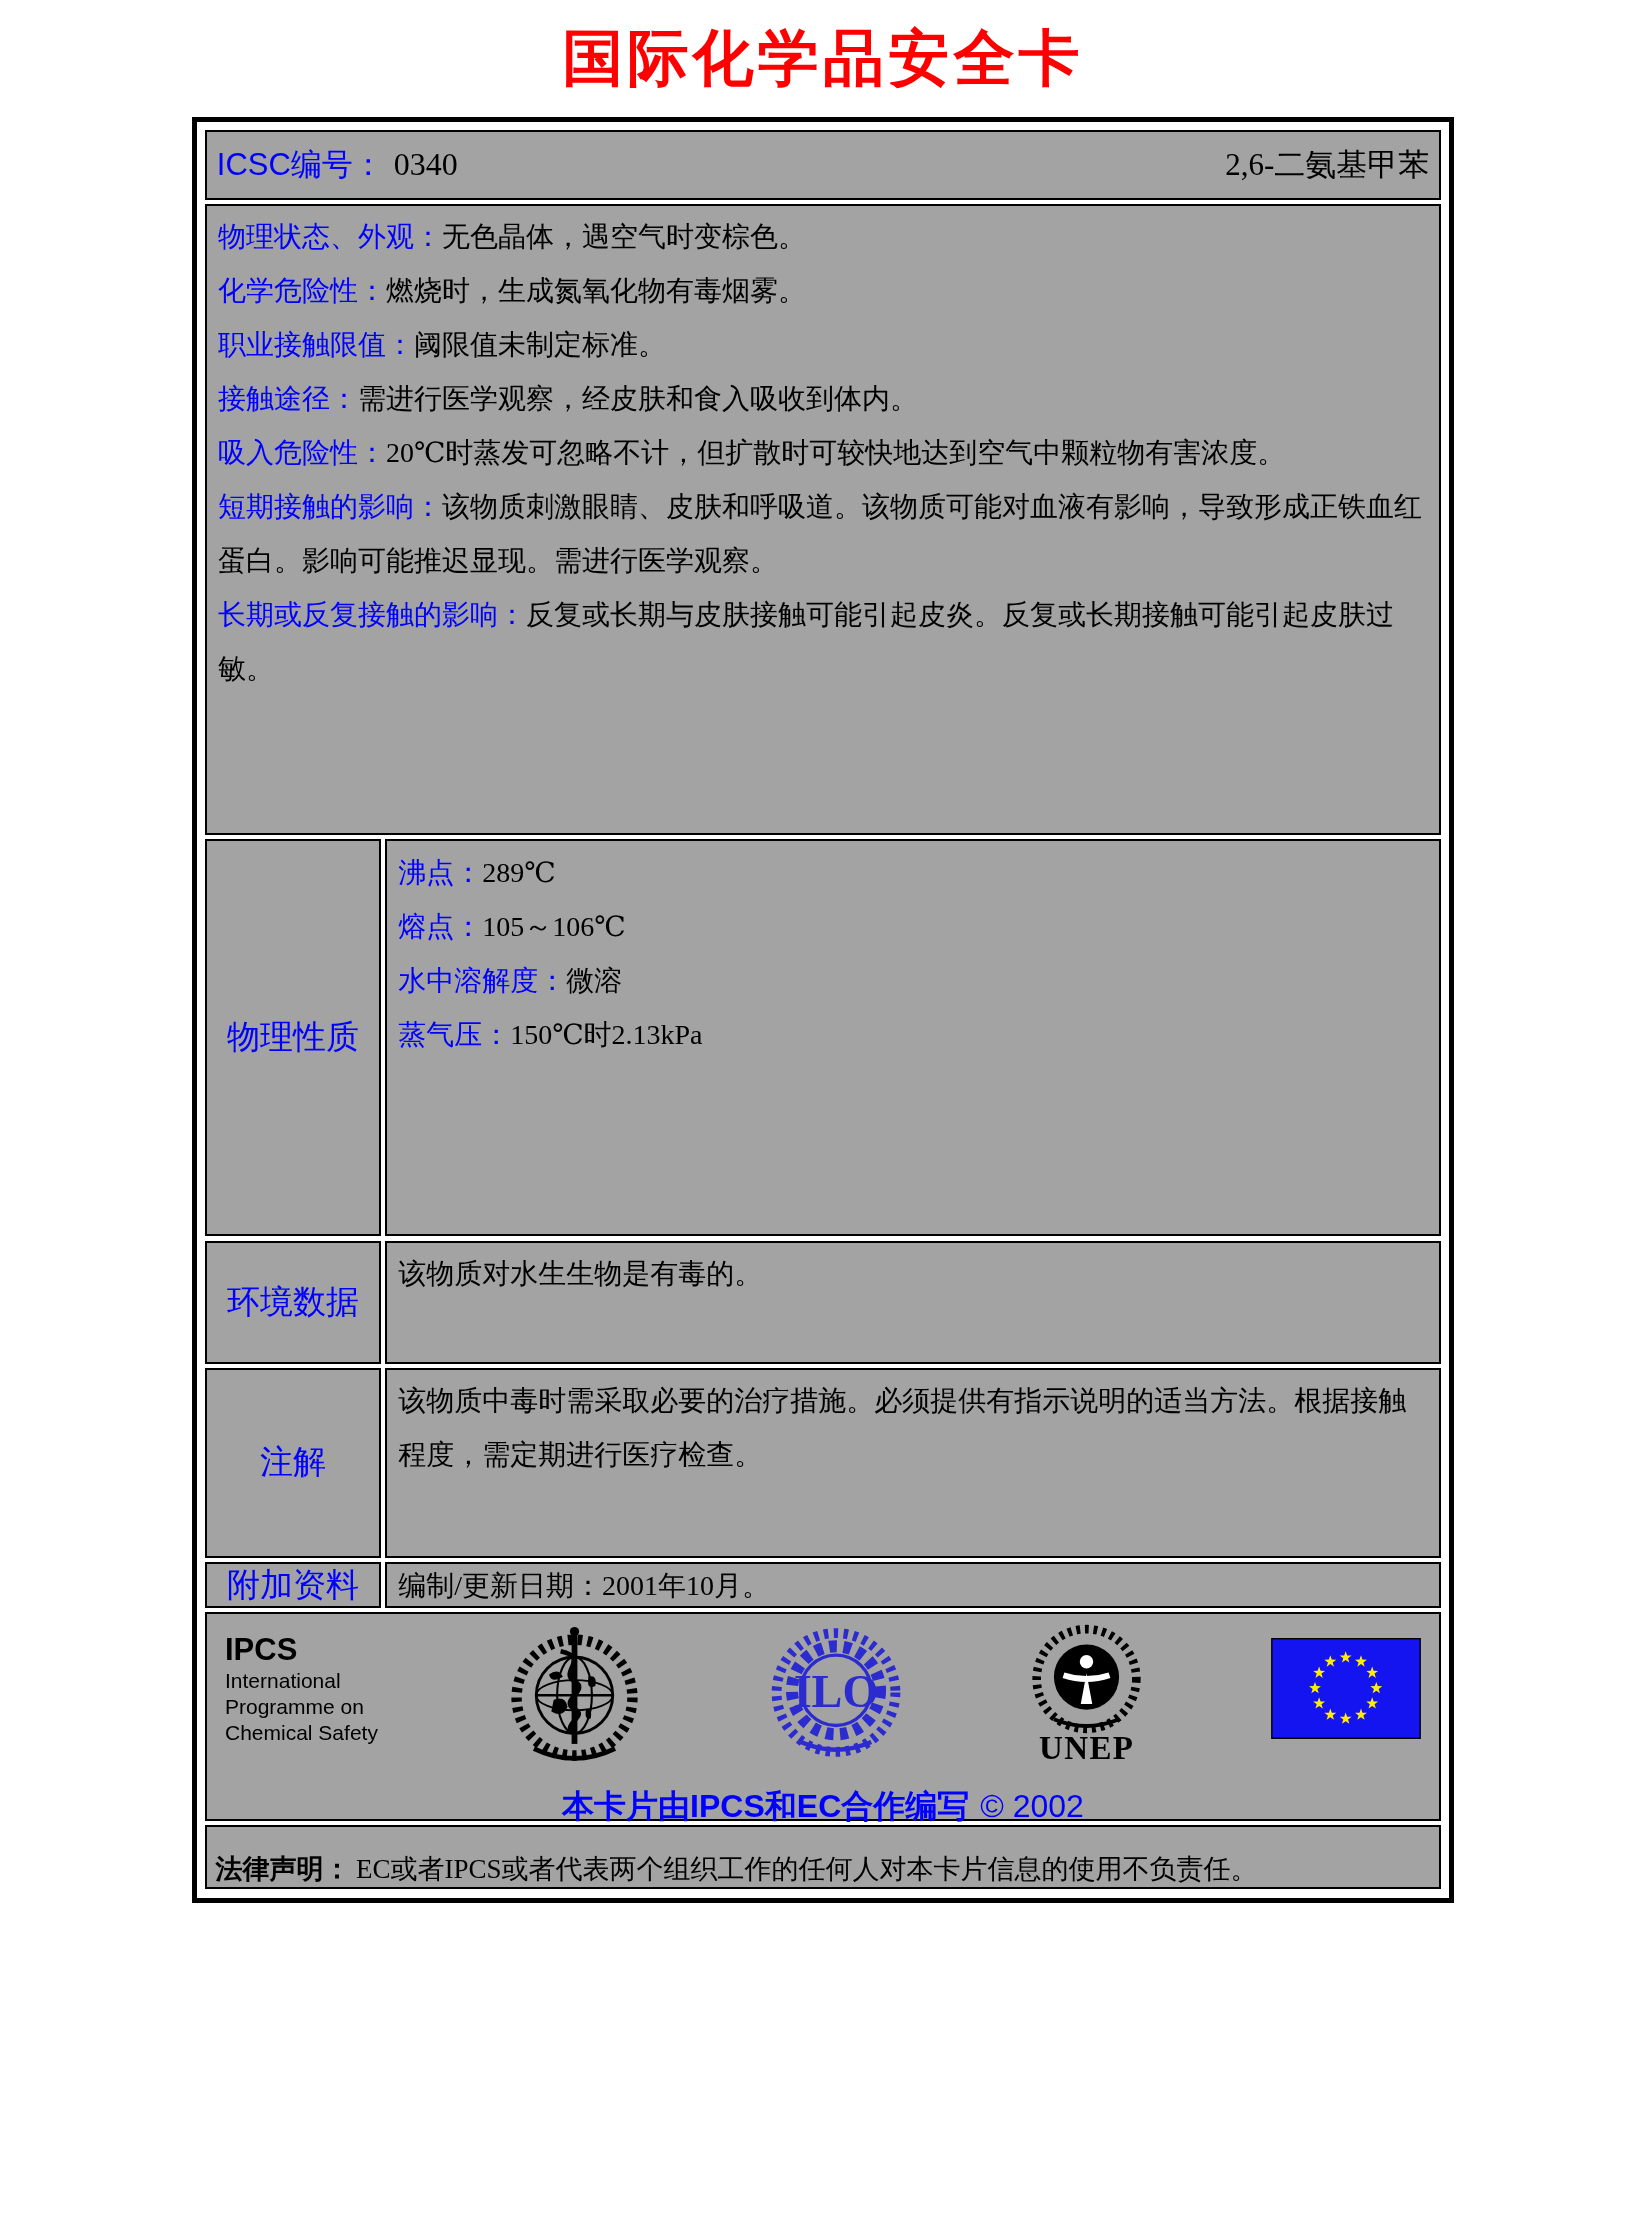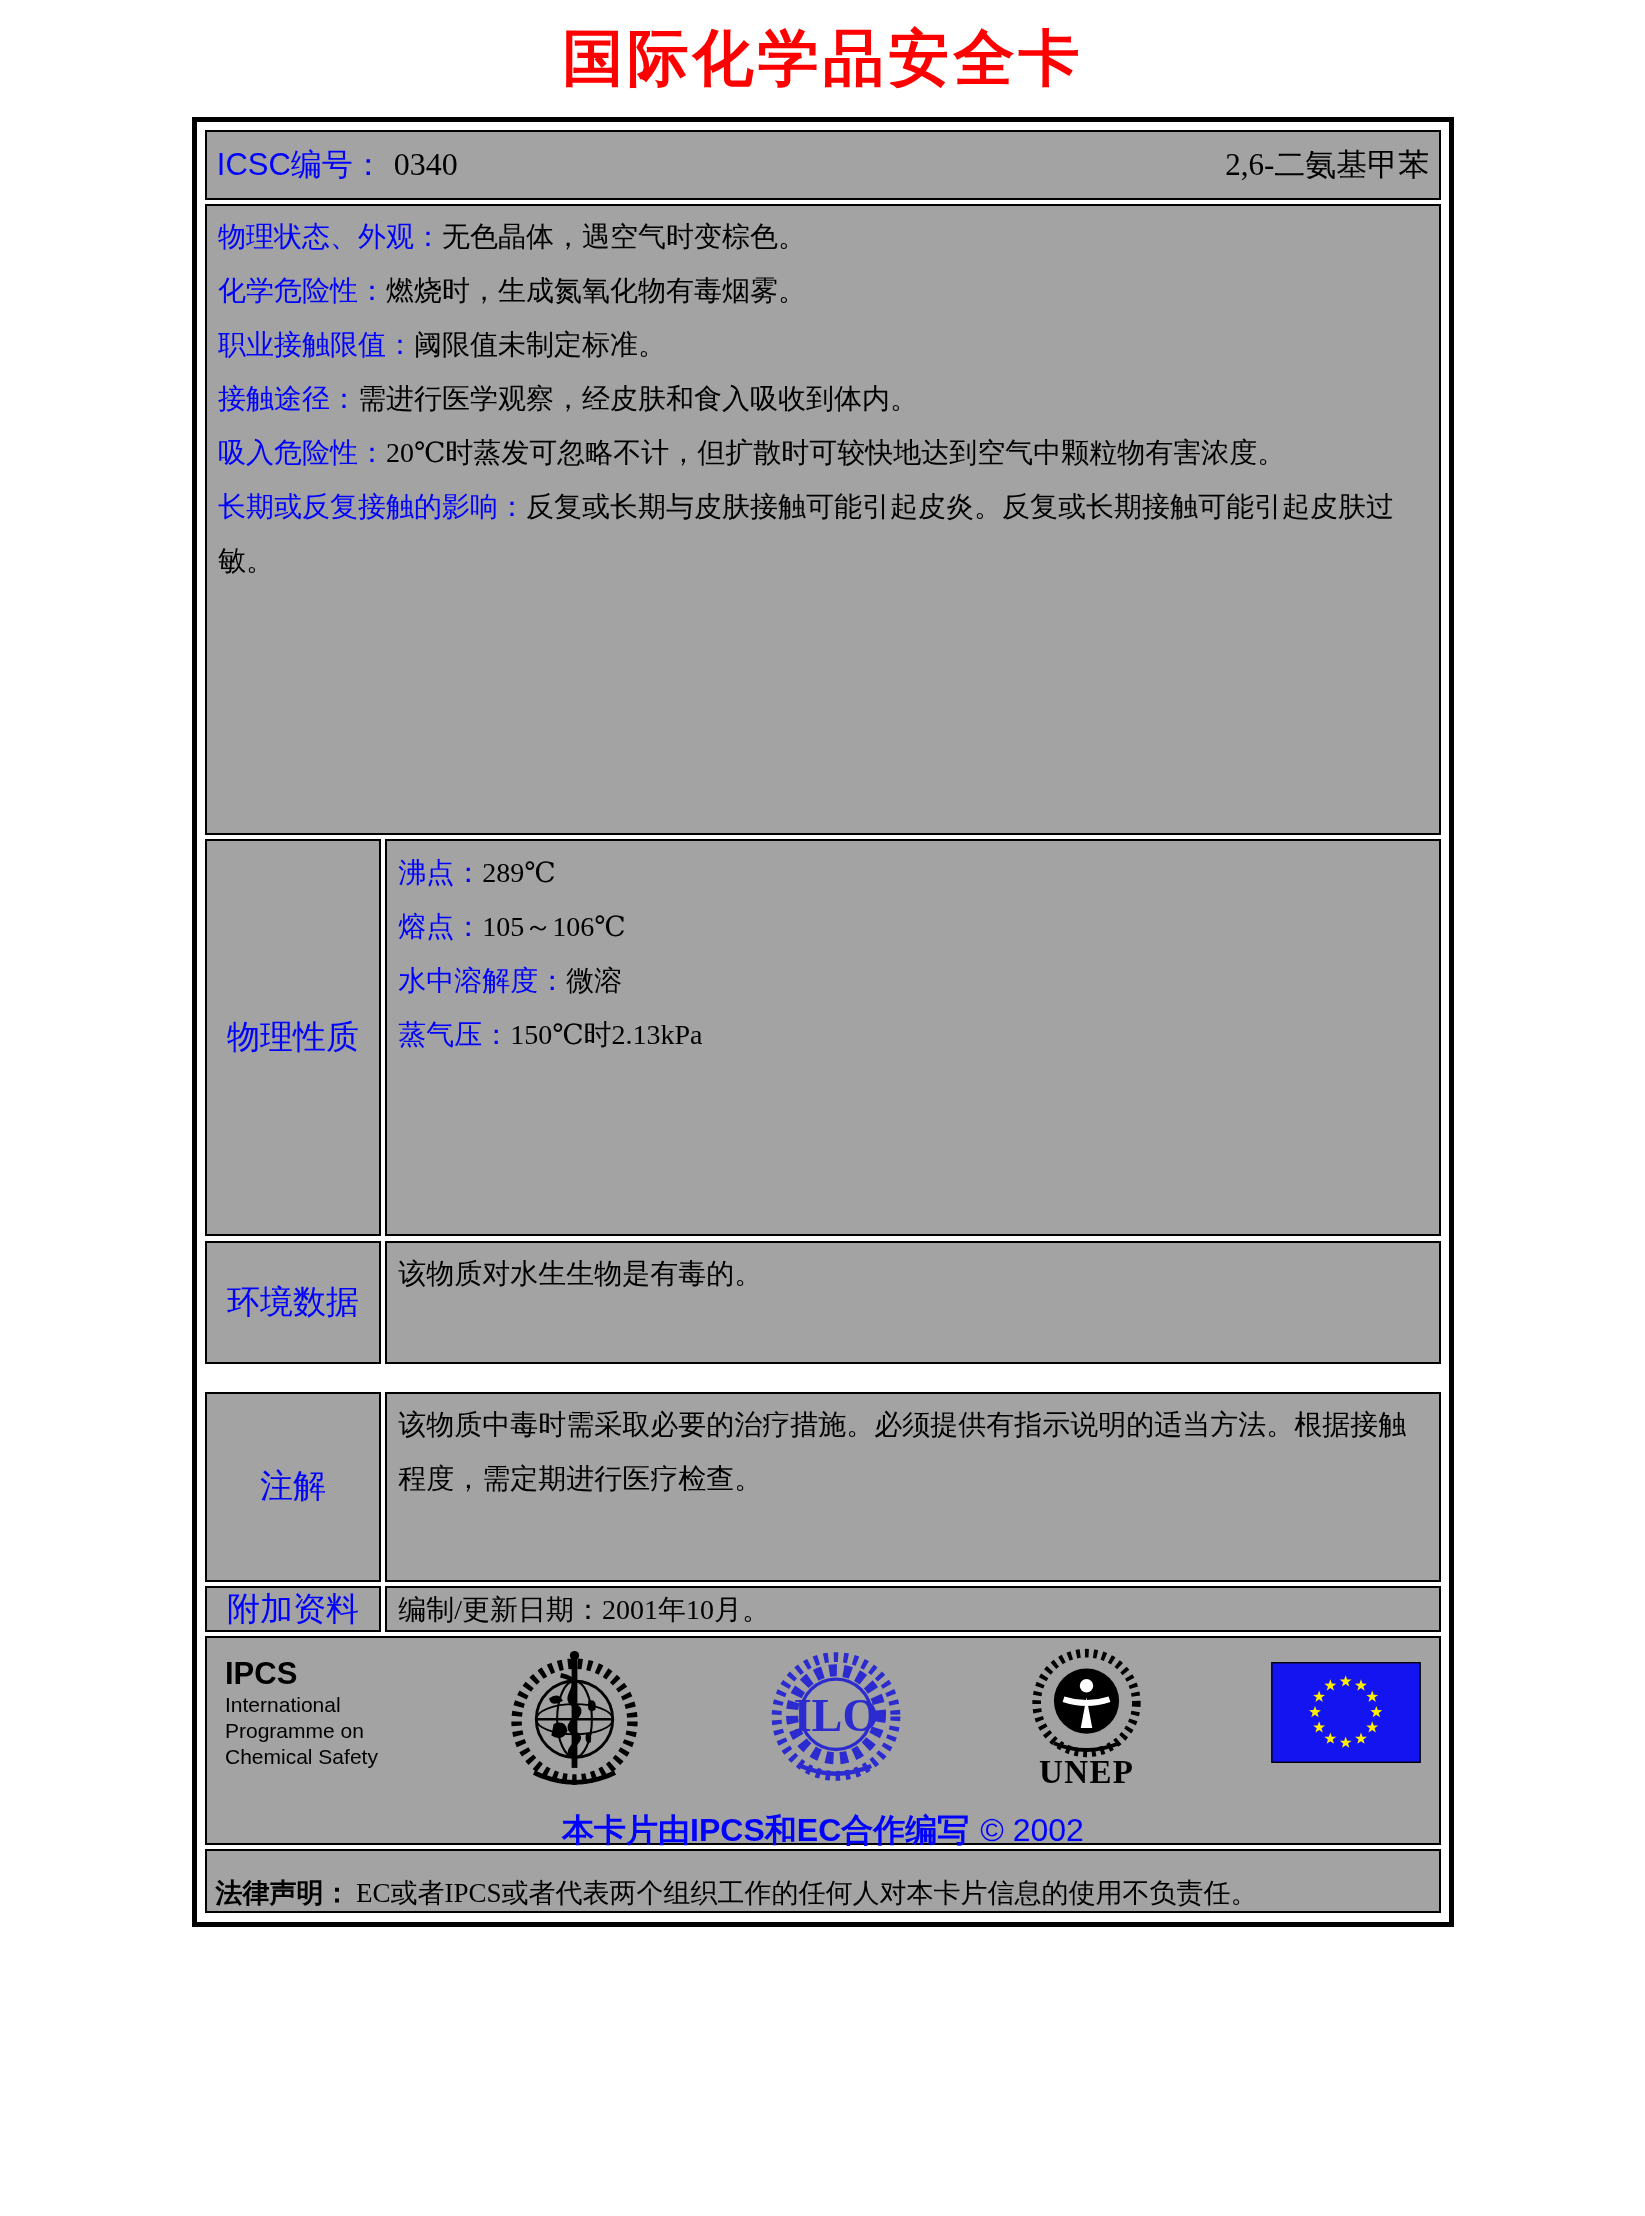--- a/index.html
+++ b/index.html
@@ -26,21 +26,21 @@
   }
   .content-cell{flex:1;padding:4.2px 11px 7px;font-size:28px;line-height:54px;overflow:hidden;}
   .full-cell{flex:1;}
   p.item{margin:0;}
   .blabel{color:#0000ff;font-family:"Liberation Sans","DejaVu Sans",sans-serif;}
   
   .h-header{height:70px;}
   .h-important{height:631px;}
   .h-physical{height:397px;}
   .h-environment{height:123px;}
-  .h-notes{height:190px;margin-top:24px;}
+  .h-notes{height:190px;}
   .h-additional{height:46px;}
   .h-logos{height:209px;}
   .h-legal{height:64px;}
   
   .header-cell{
     display:flex;justify-content:space-between;align-items:center;
     padding:0 9.8px;font-size:31px;
   }
   .icsc-label{color:#0000ff;font-family:"Liberation Sans","DejaVu Sans",sans-serif;}
   .icsc-number{margin-left:9.8px;font-size:32px;}
@@ -81,20 +81,21 @@
     </div>
   </div>
 
   <div class="row">
     <div class="cell content-cell h-important">
       <p class="item"><span class="blabel">物理状态、外观：</span><span>无色晶体，遇空气时变棕色。</span></p>
       <p class="item"><span class="blabel">化学危险性：</span><span>燃烧时，生成氮氧化物有毒烟雾。</span></p>
       <p class="item"><span class="blabel">职业接触限值：</span><span>阈限值未制定标准。</span></p>
       <p class="item"><span class="blabel">接触途径：</span><span>需进行医学观察，经皮肤和食入吸收到体内。</span></p>
       <p class="item"><span class="blabel">吸入危险性：</span><span>20℃时蒸发可忽略不计，但扩散时可较快地达到空气中颗粒物有害浓度。</span></p>
+      <p class="item"><span class="blabel">短期接触的影响：</span><span>该物质刺激眼睛、皮肤和呼吸道。该物质可能对血液有影响，导致形成正铁血红蛋白。影响可能推迟显现。需进行医学观察。</span></p>
       <p class="item"><span class="blabel">长期或反复接触的影响：</span><span>反复或长期与皮肤接触可能引起皮炎。反复或长期接触可能引起皮肤过敏。</span></p>
     </div>
   </div>
 
   <div class="row">
     <div class="cell label-cell h-physical">物理性质</div>
     <div class="cell content-cell h-physical">
       <p class="item"><span class="blabel">沸点：</span><span>289℃</span></p>
       <p class="item"><span class="blabel">熔点：</span><span>105～106℃</span></p>
       <p class="item"><span class="blabel">水中溶解度：</span><span>微溶</span></p>

